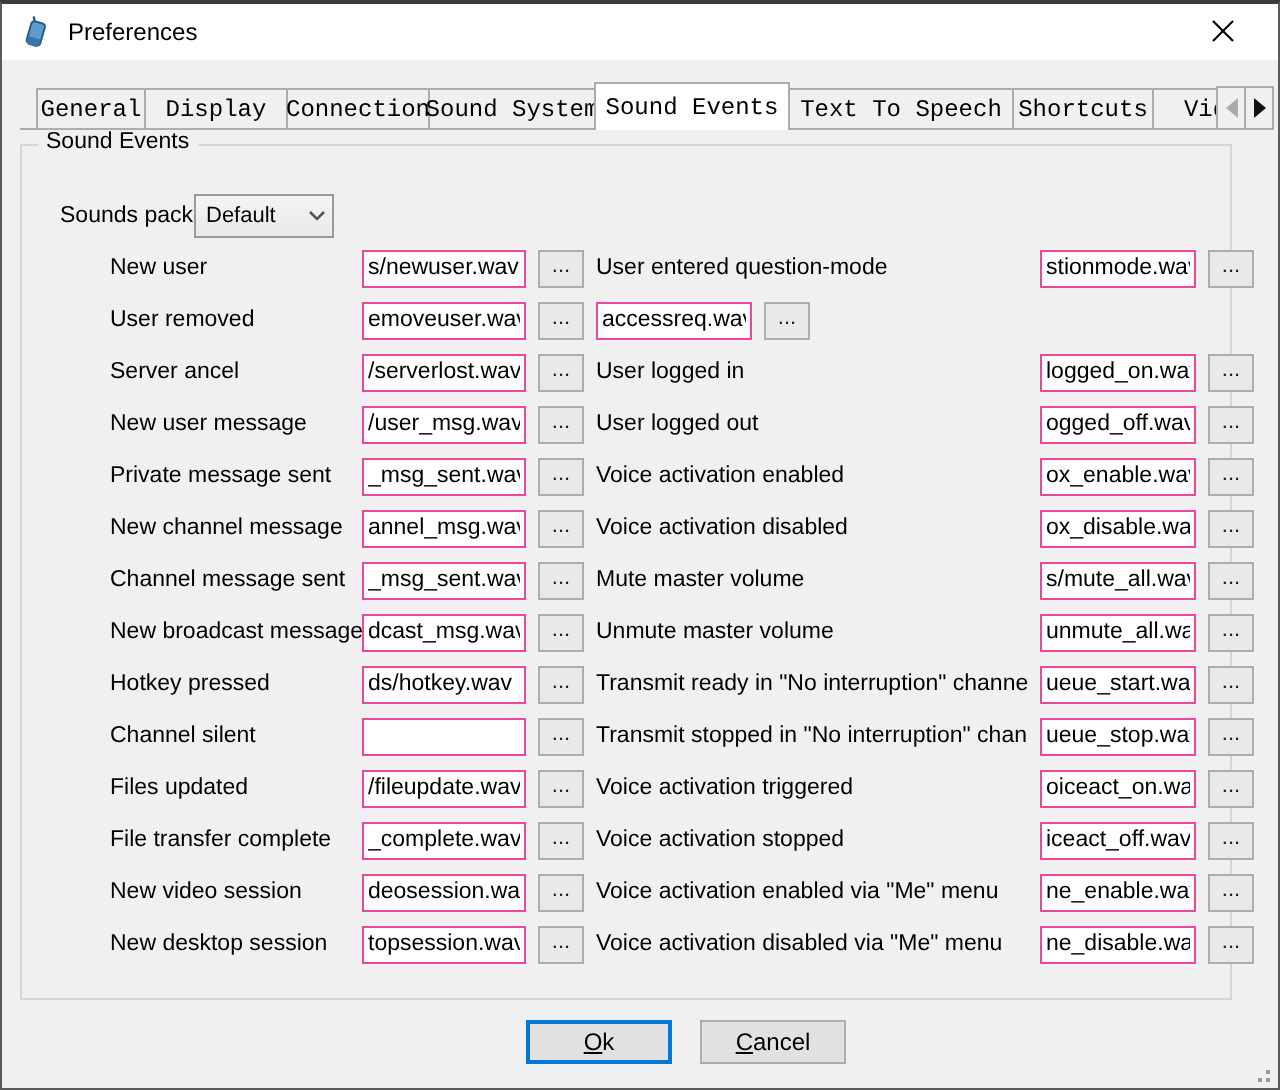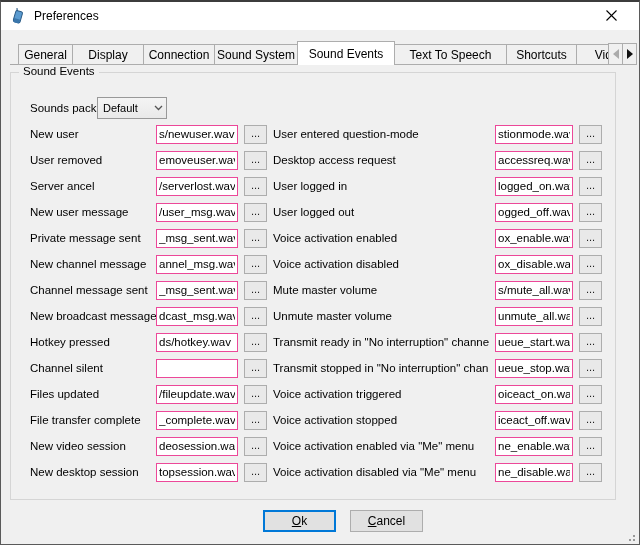--- a/index.html
+++ b/index.html
@@ -8,21 +8,21 @@
     background:#f0f0f0;border:1px solid #5a5a5a;border-top:2px solid #3c3c3c;
     overflow:hidden;font-size:12px;color:#000;
   }
   
   .titlebar{position:absolute;left:0;top:0;right:0;height:28px;background:#ffffff;}
   .app-icon{position:absolute;left:9px;top:6px;width:16px;height:16px;}
   .title-text{position:absolute;left:33px;top:0;line-height:28px;font-size:12px;}
   .close-btn{position:absolute;right:6px;top:0;width:44px;height:28px;display:flex;align-items:center;justify-content:center;background:#fff;border:0;cursor:pointer;}
   
   .tabline{position:absolute;left:9px;top:62px;width:621px;height:1px;background:#a8a8a8;}
-  .tabstrip{position:absolute;left:17px;top:39px;width:593px;height:24px;overflow:hidden;display:flex;align-items:flex-end;z-index:2;}
+  .tabstrip{position:absolute;left:17px;top:39px;width:593px;height:24px;overflow:hidden;display:flex;align-items:flex-end;z-index:2;font-family:Liberation Mono, monospace;}
   .tab{box-sizing:border-box;height:21px;background:#f0f0f0;border:1px solid #adadad;
        display:flex;align-items:center;justify-content:center;white-space:nowrap;
        font-size:12px;flex:0 0 auto;cursor:pointer;}
   .tab + .tab{margin-left:-1px;}
   .tab.selected{height:24px;background:#ffffff;border-bottom:0;z-index:3;position:relative;}
   .tabscroll{position:absolute;right:1px;top:41px;width:30px;height:22px;display:flex;z-index:4;}
   .tabscroll button{flex:0 0 15px;box-sizing:border-box;border:1px solid #adadad;background:#f0f0f0;
        display:flex;align-items:center;justify-content:center;padding:0;cursor:pointer;}
   .tabscroll button + button{margin-left:-1px;}
   .tri-l{width:0;height:0;border-style:solid;border-width:5px 6px 5px 0;border-color:transparent #ababab transparent transparent;}
@@ -33,21 +33,21 @@
   .legend{position:absolute;left:8px;top:-8px;background:#f0f0f0;padding:0 4px;font-size:11.5px;}
   .packlabel{position:absolute;left:19px;top:29px;font-size:11.5px;}
   .combo{position:absolute;left:86px;top:24px;width:70px;height:22px;box-sizing:border-box;
          border:1px solid #999;background:linear-gradient(#f4f4f4,#e9e9e9);
          display:flex;align-items:center;cursor:pointer;}
   .combo .val{flex:1;padding-left:5px;font-size:11px;}
   .combo .chev{width:16px;display:flex;align-items:center;justify-content:center;}
   
   .rows{position:absolute;left:19px;top:48px;right:4px;}
   .event-row{display:flex;align-items:center;height:26px;}
-  .lbl{font-size:11.5px;white-space:nowrap;overflow:hidden;}
+  .lbl{font-size:11.5px;white-space:nowrap;overflow:hidden;margin-left:25px;}
   .l-lbl{width:126px;flex:0 0 126px;}
   .r-lbl{width:216px;flex:0 0 216px;margin-left:6px;}
   .field{box-sizing:border-box;height:19px;border:1px solid #ec4899;background:#fff;
          font-family:"Liberation Sans",sans-serif;font-size:11.5px;padding:0 2px;color:#000;}
   .l-field{width:82px;flex:0 0 82px;}
   .r-field{width:78px;flex:0 0 78px;margin-left:6px;}
   .browse{box-sizing:border-box;width:23px;height:19px;margin-left:6px;flex:0 0 23px;
           border:1px solid #adadad;background:#e9e9e9;font-size:11px;color:#222;
           display:flex;align-items:center;justify-content:center;padding:0 0 3px 0;cursor:pointer;
           font-family:"Liberation Sans",sans-serif;}
@@ -125,21 +125,20 @@
           <input class="field l-field" type="text" value="s/newuser.wav" style="">
           <button class="browse">...</button>
           <span class="lbl r-lbl">User entered question-mode</span>
           <input class="field r-field" type="text" value="stionmode.wav" style="">
           <button class="browse">...</button>
         </div>
         <div class="event-row">
           <span class="lbl l-lbl">User removed</span>
           <input class="field l-field" type="text" value="emoveuser.wav" style="">
           <button class="browse">...</button>
-          <span class="lbl r-lbl">Desktop access request</span>
           <input class="field r-field" type="text" value="accessreq.wav" style="">
           <button class="browse">...</button>
         </div>
         <div class="event-row">
           <span class="lbl l-lbl">Server ancel</span>
           <input class="field l-field" type="text" value="/serverlost.wav" style="">
           <button class="browse">...</button>
           <span class="lbl r-lbl">User logged in</span>
           <input class="field r-field" type="text" value="logged_on.wav" style="">
           <button class="browse">...</button>

